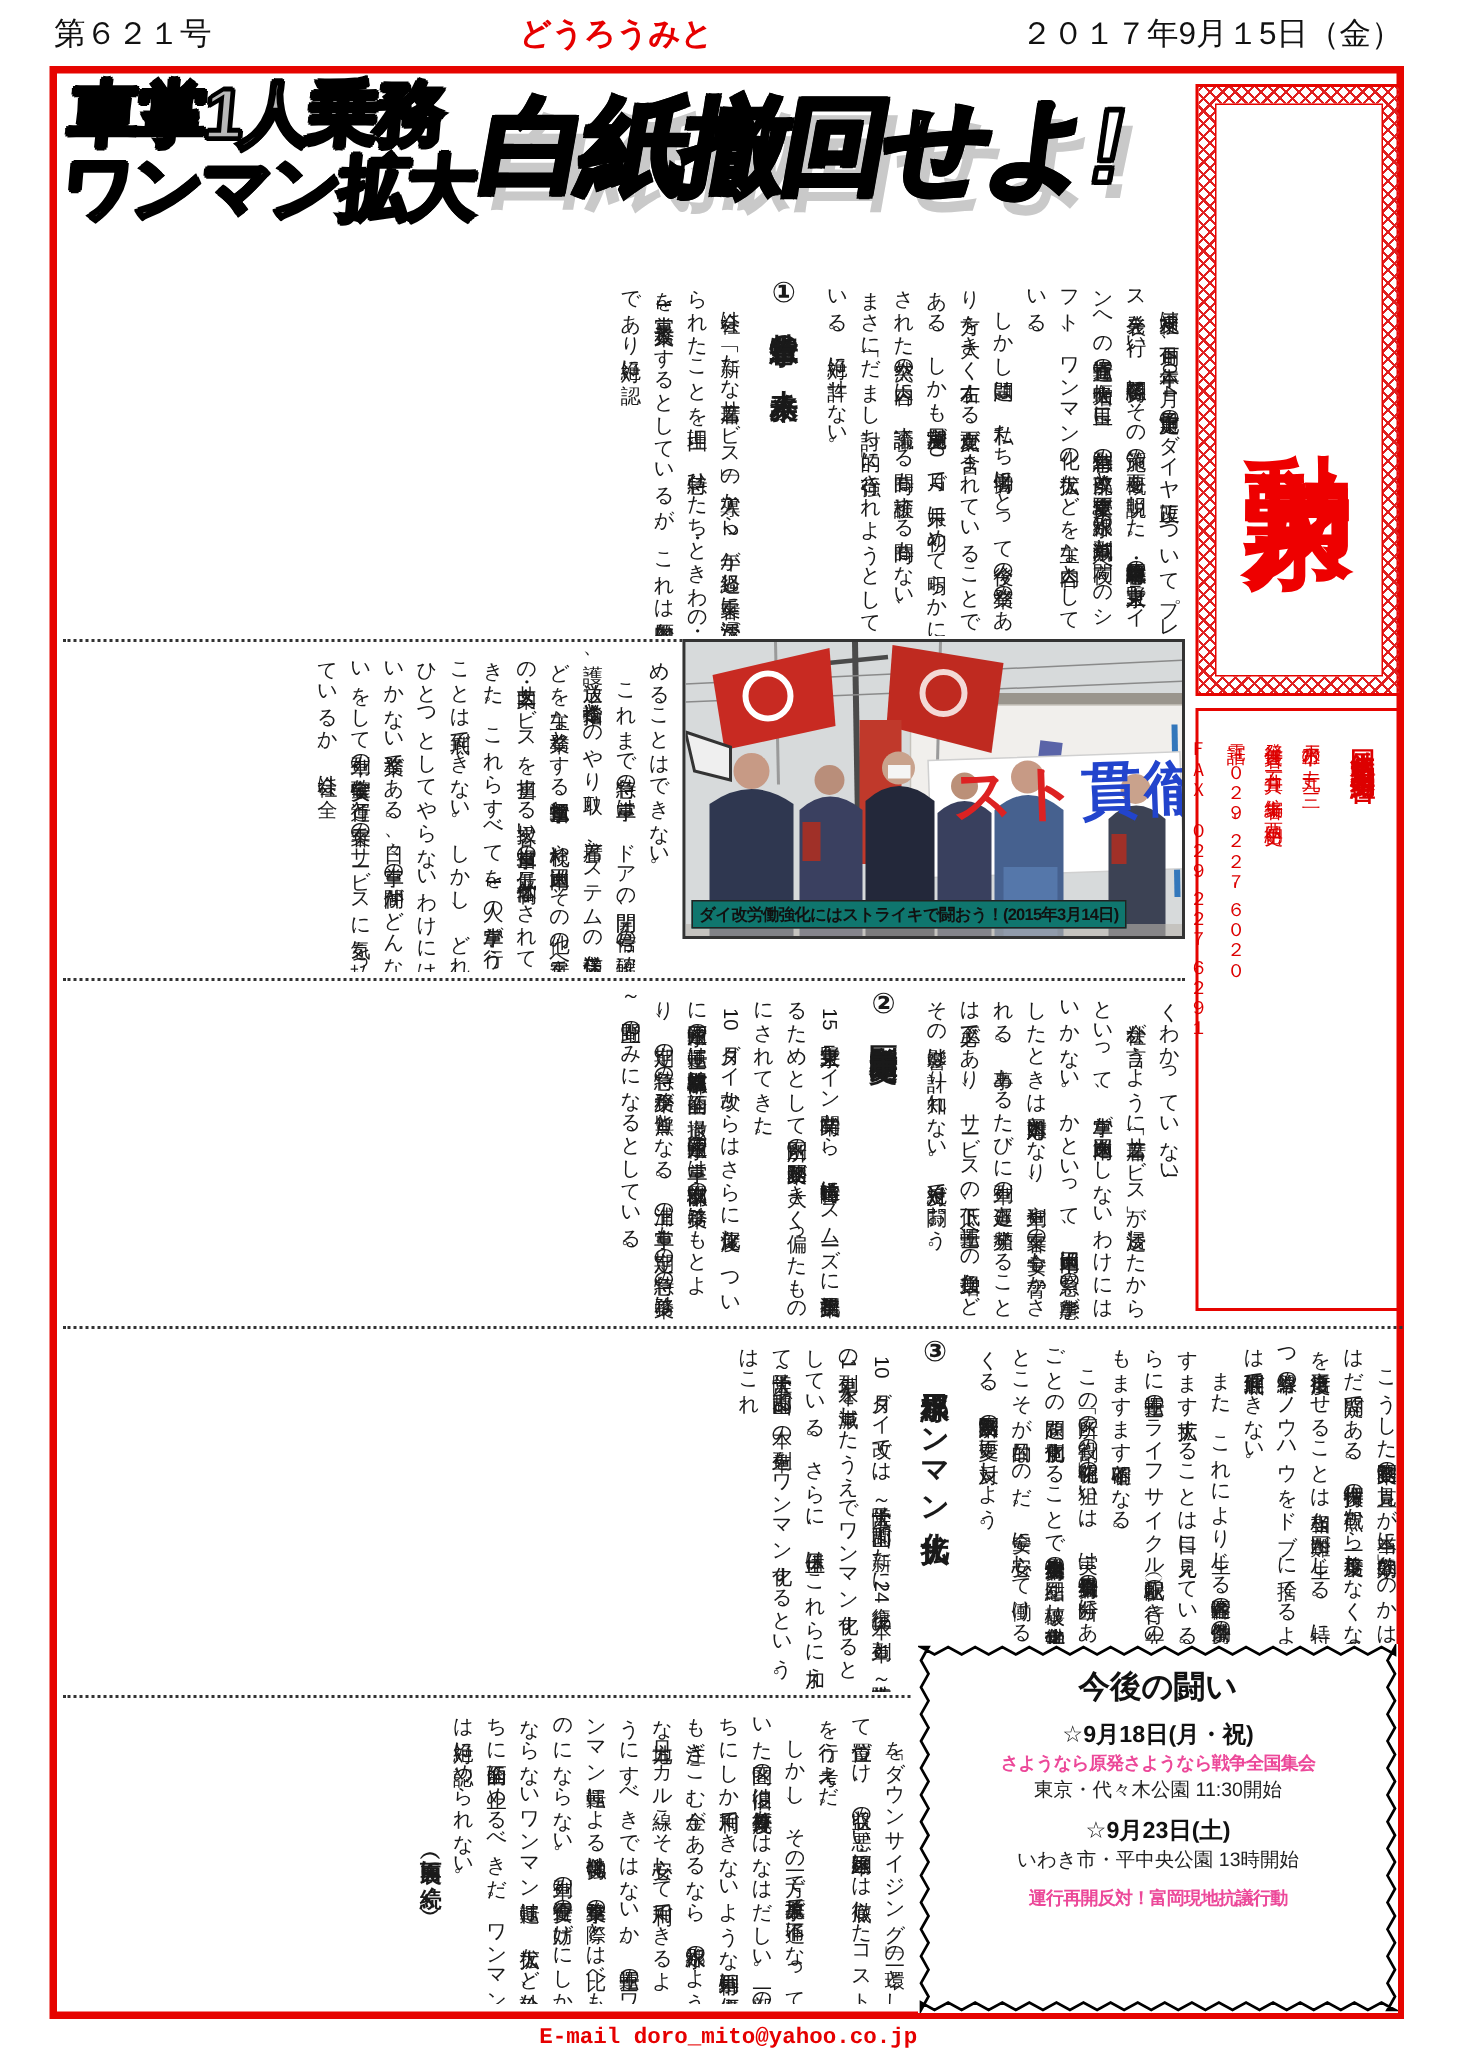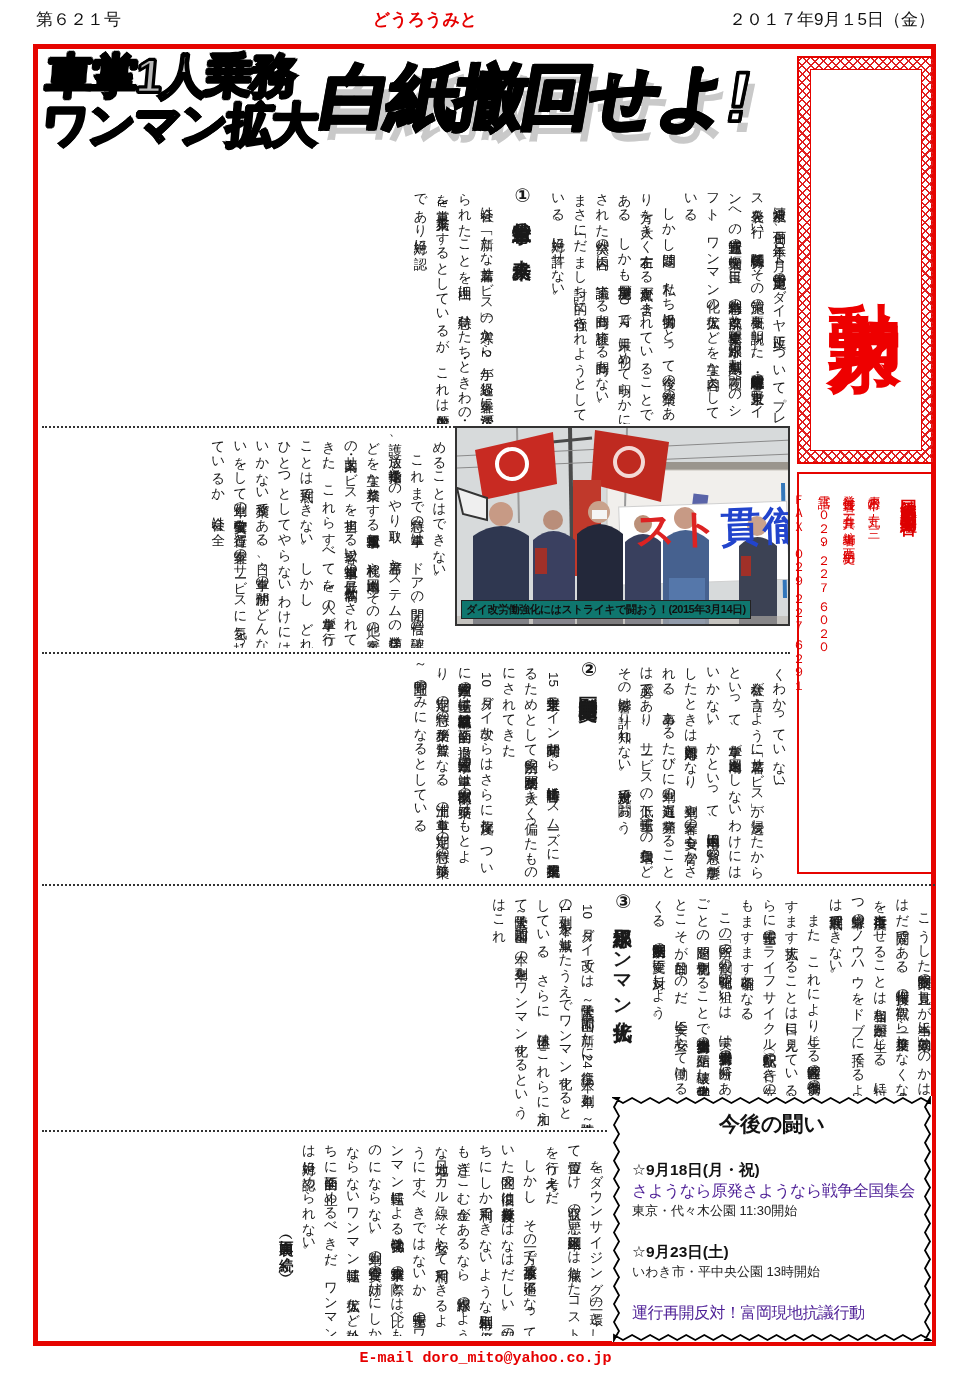--- a/index.html
+++ b/index.html
@@ -1,20 +1,20 @@
 <!DOCTYPE html>
 <html lang="ja"><head>
 <meta charset="utf-8">
 <style>
   html,body{margin:0;padding:0;background:#fff;}
   body{font-family:"Liberation Sans","DejaVu Sans",sans-serif;}
   .page{position:relative;width:971px;height:1376px;margin:0 auto;background:#fff;overflow:hidden;}
 
   
-  .top-bar{position:absolute;top:8px;left:36px;right:36px;display:flex;justify-content:space-between;align-items:baseline;font-size:17px;color:#111;}
+  .top-bar{position:absolute;top:8px;left:36px;right:36px;display:flex;justify-content:space-between;align-items:baseline;font-size:21px;color:#111;}
   .top-bar .nl-title{color:#e60000;font-weight:bold;}
 
   
   .main-frame{position:absolute;left:33px;top:44px;width:903px;height:1302px;border:5px solid #e60400;box-sizing:border-box;}
 
   
   .headline-sub{position:absolute;left:44px;top:52px;width:300px;font-weight:900;font-size:47px;line-height:1.04;letter-spacing:-2px;color:#b8b8b8;-webkit-text-stroke:2.5px #000;transform:skewX(-5deg);white-space:nowrap;text-shadow:2px 0 0 #000,-2px 0 0 #000,0 2px 0 #000,0 -2px 0 #000;}
   .headline-main{position:absolute;left:322px;top:62px;width:480px;font-weight:900;font-size:70px;line-height:1;letter-spacing:-3px;color:#fff;-webkit-text-stroke:3.5px #000;transform:skewX(-10deg);white-space:nowrap;text-shadow:2px 0 0 #000,-2px 0 0 #000,0 2px 0 #000,0 -2px 0 #000,9px 11px 0 #c9c9c9;}
 
   
@@ -44,23 +44,23 @@
   .photo svg{position:absolute;inset:0;}
   .banner-text{position:absolute;top:72px;left:178px;font-size:40px;font-weight:900;letter-spacing:2px;white-space:nowrap;transform:rotate(-2deg);}
   .banner-text .red{color:#dd2222;}
   .banner-text .blue{color:#2244cc;}
   .photo-caption{position:absolute;left:4px;bottom:5px;background:#0f766e;border:1.5px solid #222;font-size:11px;font-weight:bold;padding:1px 4px;letter-spacing:-0.5px;color:#111;white-space:nowrap;}
 
   
   .upcoming-box{position:absolute;left:612px;top:1096px;width:320px;height:246px;box-sizing:border-box;background:#fff;z-index:5;padding:14px 20px 8px;}
   .upcoming-box svg.zz{position:absolute;inset:0;width:100%;height:100%;pointer-events:none;}
   .up-title{text-align:center;font-weight:900;font-size:21px;margin:0 0 4px;color:#111;}
-  .event{margin-top:22px;}
+  .event{margin-top:8px;text-align:center;}
   .event .d{display:block;font-size:15.5px;font-weight:bold;color:#111;}
-  .event .n{display:block;font-size:16px;font-weight:400;color:#4c1d95;letter-spacing:-0.5px;white-space:nowrap;}
+  .event .n{display:block;font-size:12px;font-weight:700;color:#ec4899;letter-spacing:-0.5px;white-space:nowrap;}
   .event .p{display:block;font-size:13px;color:#222;}
 
   
   .email{position:absolute;left:0;right:0;top:1350px;text-align:center;color:#e60000;font-family:"Liberation Mono","DejaVu Sans Mono",monospace;font-size:15px;font-weight:bold;}
 </style>
 </head>
 <body>
 
 <div class="page">
 

